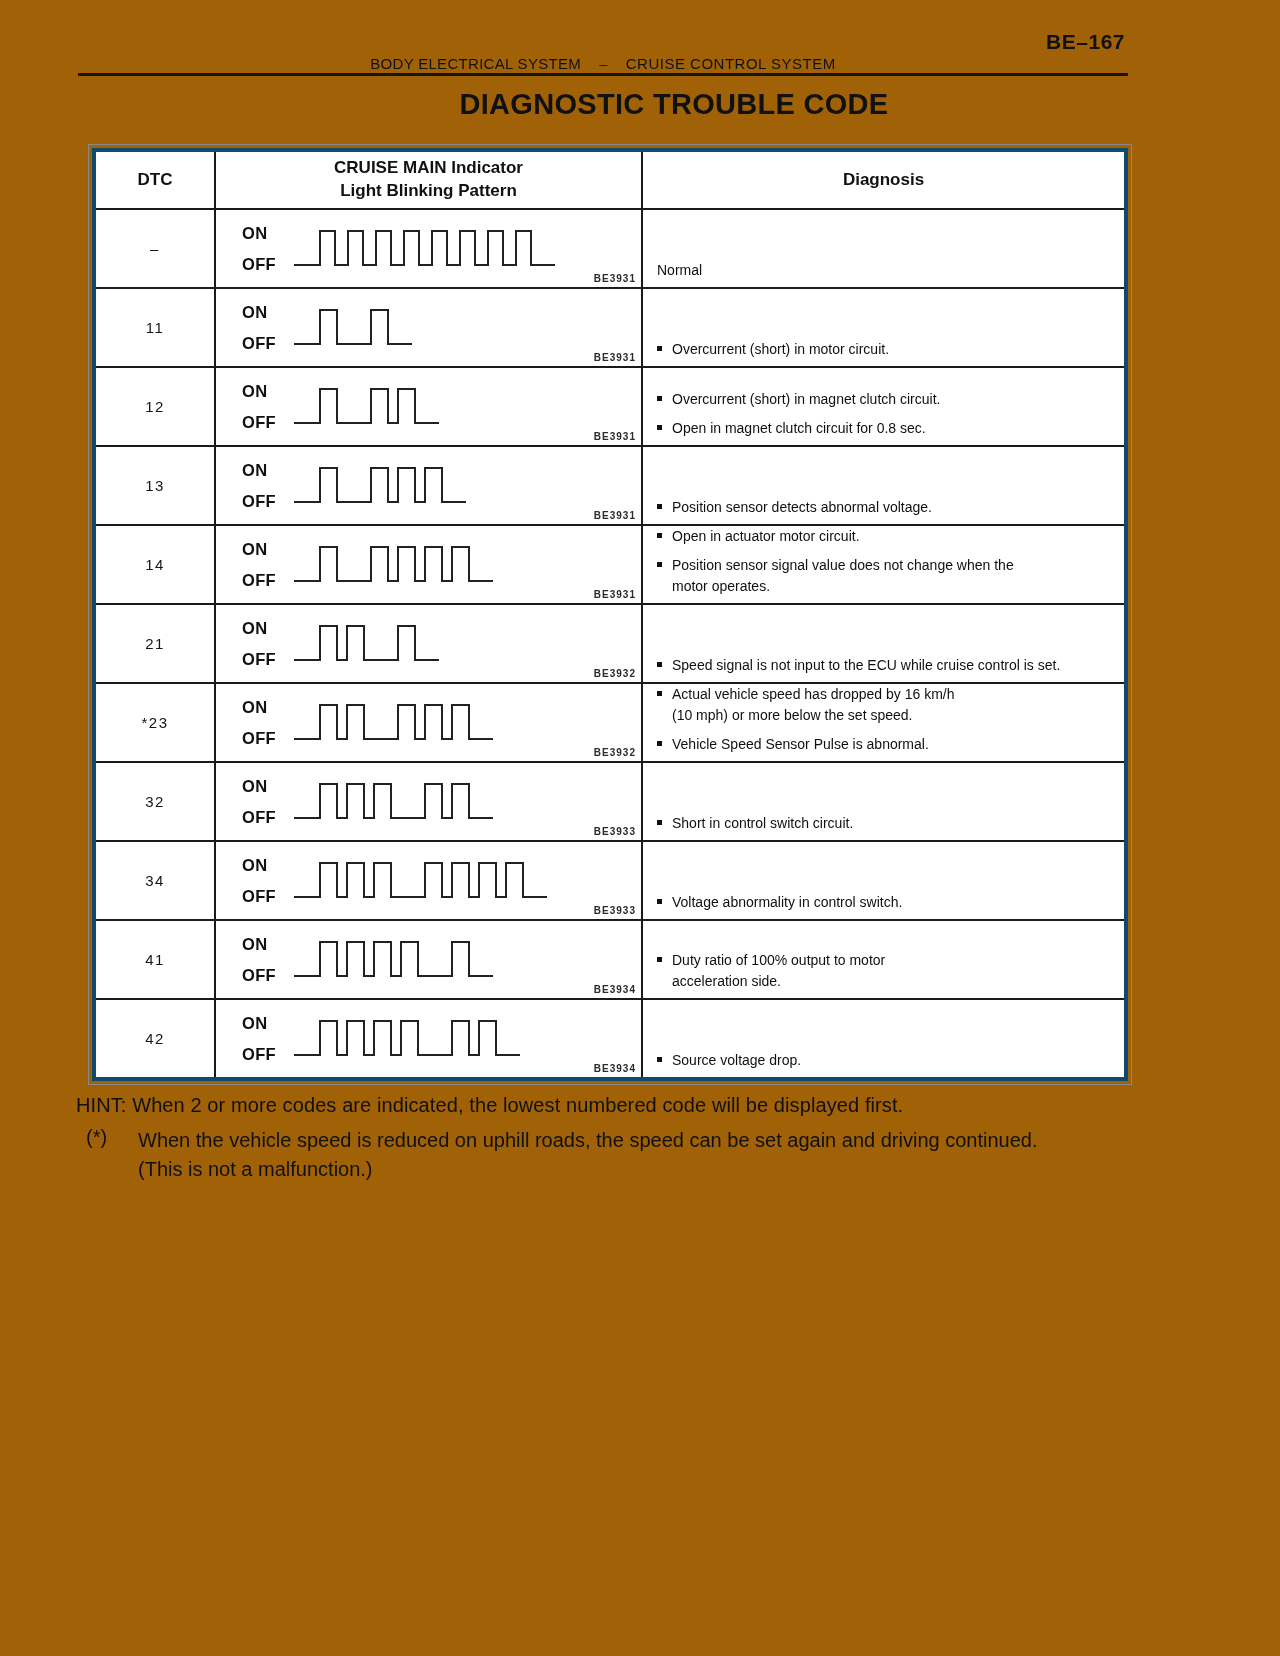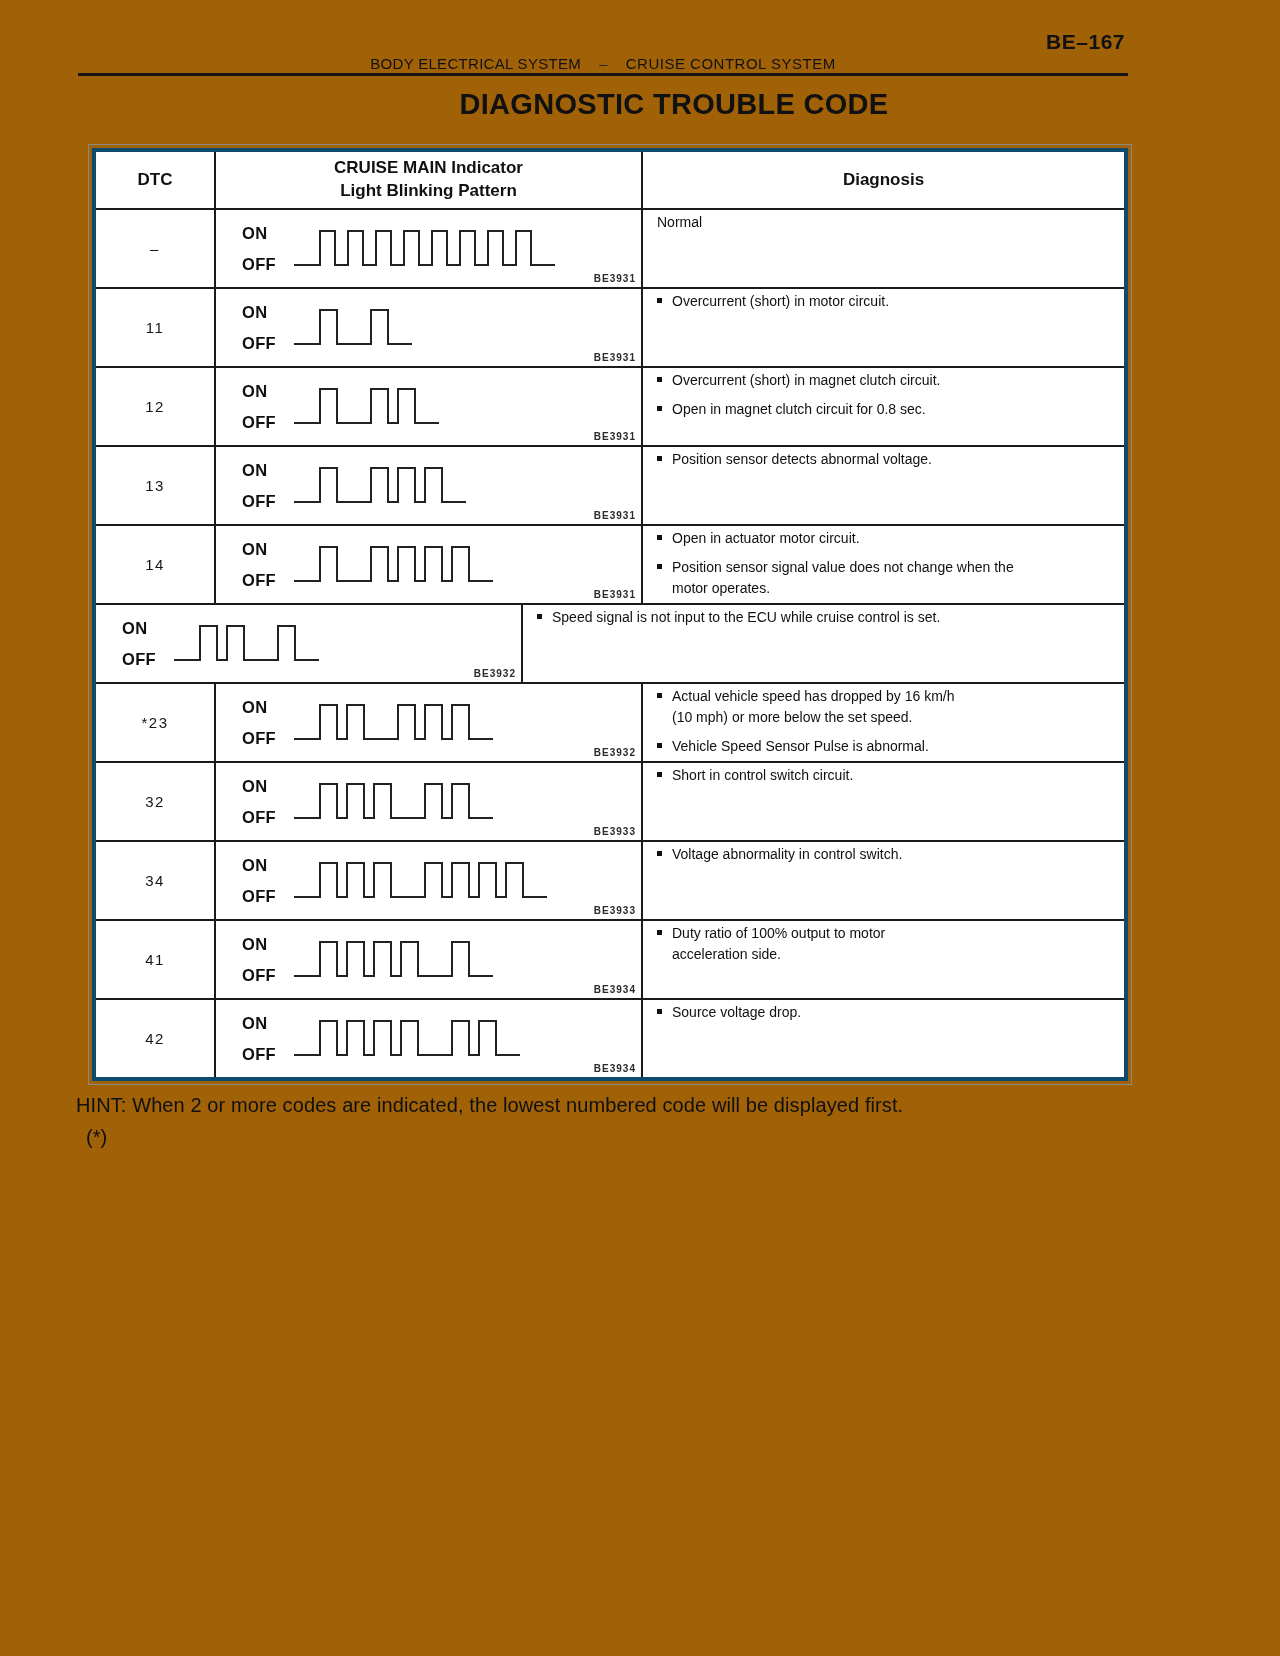--- a/index.html
+++ b/index.html
@@ -26,21 +26,21 @@
 
   .t-row{display:flex;height:77px;border-bottom:2px solid #1a1a1a;}
   .t-row:last-child{border-bottom:none;}
   .t-row .c-dtc{font-size:15px;letter-spacing:1.5px;color:#151515;}
   .wave-wrap{position:absolute;left:26px;top:50%;transform:translateY(-50%);
              display:flex;align-items:flex-start;gap:8px;}
   .onoff{display:flex;flex-direction:column;justify-content:space-between;height:50px;
          font-weight:700;font-size:16.5px;width:44px;letter-spacing:.3px;}
   .fig{position:absolute;right:5px;bottom:3px;font-size:10px;font-weight:700;
        letter-spacing:1px;color:#2b2b2b;}
-  .t-row .c-diag{display:flex;flex-direction:column;justify-content:flex-start;gap:8px;
+  .t-row .c-diag{display:flex;flex-direction:column;justify-content:flex-end;gap:8px;
                  padding:2px 10px 6px 14px;}
   .diag-item{display:flex;align-items:flex-start;}
   .bullet{width:5px;height:5px;background:#111;margin:7px 10px 0 0;flex:none;}
   .diag-lines{font-size:14px;line-height:1.5;color:#101010;}
 
   .notes{position:absolute;top:1094px;left:76px;width:1108px;font-size:20px;color:#101010;}
   .hint{margin-bottom:9px;letter-spacing:.1px;}
   .star-row{display:flex;}
   .star-marker{width:62px;flex:none;padding-left:10px;box-sizing:border-box;}
   .star-text{line-height:1.45;}
@@ -192,20 +192,21 @@
             <div class="diag-item">
               <span class="bullet"></span>
               <div class="diag-lines">
                 <div>Position sensor signal value does not change when the</div>
                 <div>motor operates.</div>
               </div>
             </div>
           </div>
         </div>
         <div class="t-row">
+          <div class="c-dtc">21</div>
           <div class="c-pat">
             <div class="wave-wrap">
               <div class="onoff">
                 <span class="on">ON</span>
                 <span class="off">OFF</span>
               </div>
               <svg width="147" height="50" viewBox="0 0 147 50">
                 <path d="M 0 41 L 26 41 L 26 7 L 43 7 L 43 41 L 53 41 L 53 7 L 70 7 L 70 41 L 104 41 L 104 7 L 121 7 L 121 41 L 145 41" fill="none" stroke="#222222" stroke-width="2"></path>
               </svg>
             </div>
@@ -343,16 +344,20 @@
             </div>
           </div>
         </div>
       </div>
   </div>
 
   <div class="notes">
     <div class="hint">HINT: When 2 or more codes are indicated, the lowest numbered code will be displayed first.</div>
     <div class="star-row">
       <span class="star-marker">(*)</span>
+      <span class="star-text">
+        <span>When the vehicle speed is reduced on uphill roads, the speed can be set again and driving continued.</span><br>
+        <span>(This is not a malfunction.)</span>
+      </span>
     </div>
   </div>
 
 </div>
 
 </body></html>

